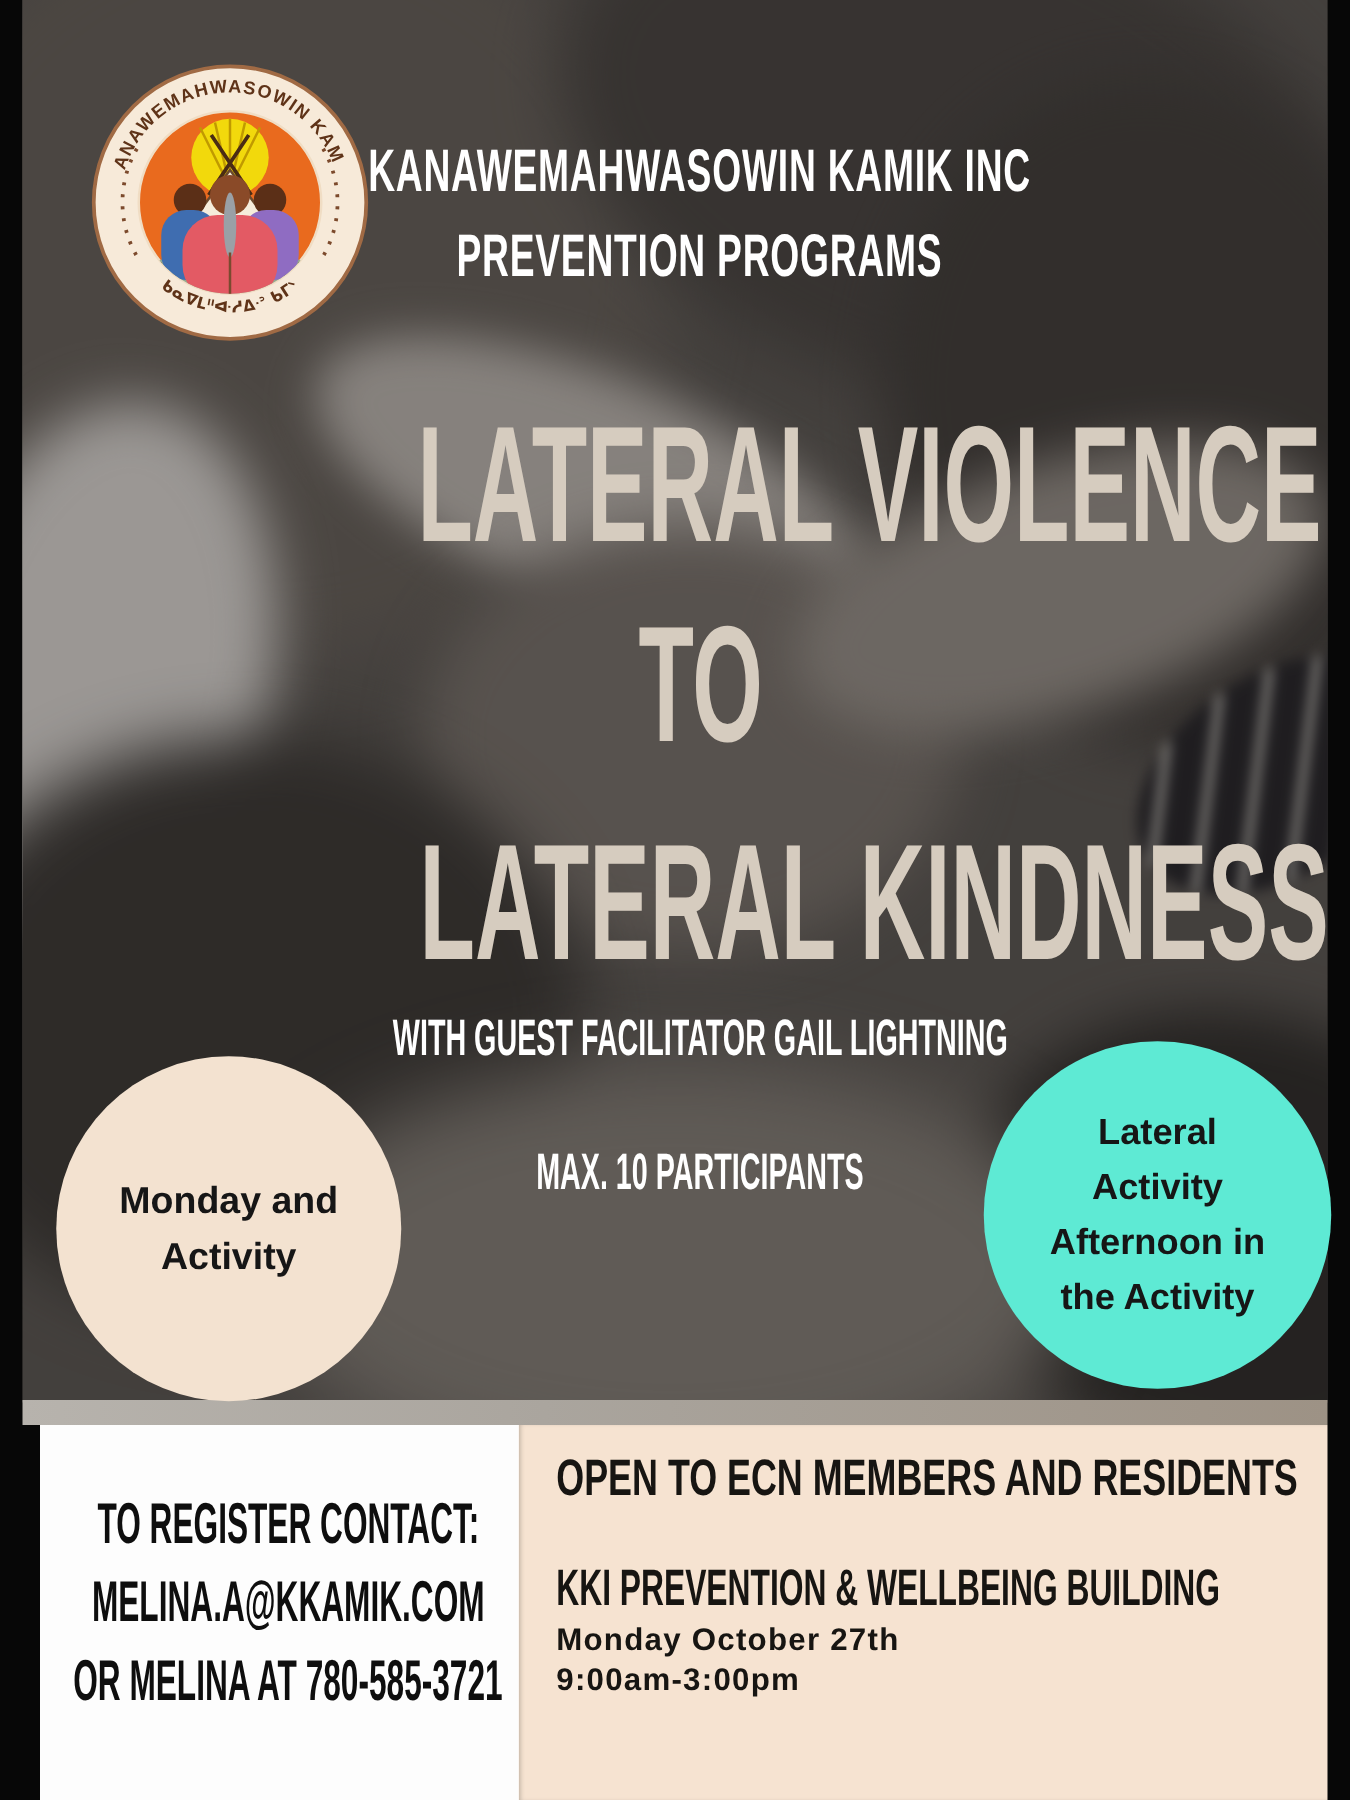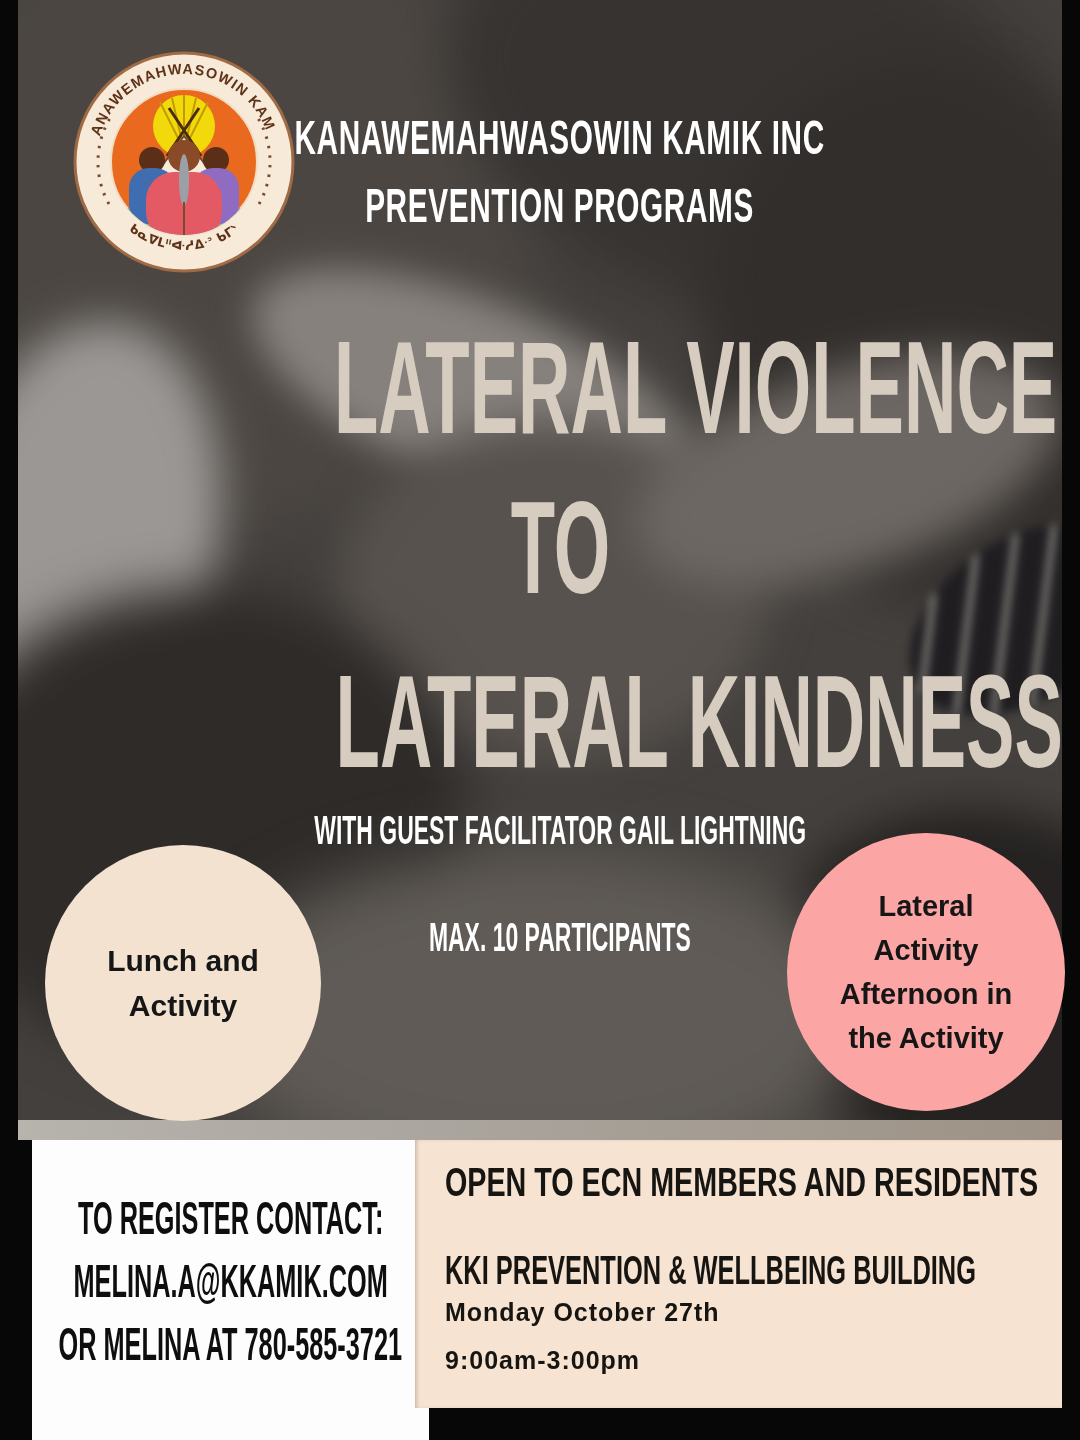--- a/index.html
+++ b/index.html
@@ -23,39 +23,39 @@
   .b10{left:190px;top:850px;width:660px;height:330px;background:#7a746e;filter:blur(32px);}
   .b11{left:880px;top:540px;width:250px;height:160px;border-radius:40px;
        background:repeating-linear-gradient(130deg,#15141a 0 16px,#d8d5cd 16px 21px,#15141a 21px 37px);
        transform:rotate(-33deg);filter:blur(5px);}
   .photo-overlay{position:absolute;inset:0;background:rgba(50,47,45,0.36);}
   
   .gray-bar{position:absolute;left:18px;top:1120px;width:1044px;height:20px;
             background:linear-gradient(90deg,#b7b3ad 0%,#aaa59e 40%,#9d9285 100%);z-index:4;}
   .panel-left{position:absolute;left:32px;top:1140px;width:397px;height:300px;background:#fdfdfd;z-index:4;
               display:flex;flex-direction:column;align-items:center;justify-content:center;gap:17px;padding-bottom:18px;box-sizing:border-box;}
-  .panel-right{position:absolute;left:415px;top:1140px;width:647px;height:268px;background:#f6e3d1;z-index:4;
+  .panel-right{position:absolute;left:415px;top:1140px;width:647px;height:300px;background:#f6e3d1;z-index:4;
                box-shadow:inset 3px 0 4px -2px rgba(0,0,0,0.25);}
   
   .cond{display:inline-block;white-space:nowrap;font-weight:700;transform-origin:center;}
   .cond-left{display:inline-block;white-space:nowrap;font-weight:700;transform-origin:left center;}
   .center-line{position:absolute;left:38px;width:1044px;text-align:center;line-height:1;z-index:5;}
   .hdr{color:#ffffff;font-size:48px;letter-spacing:1px;}
   .hdr .cond{transform:scaleX(0.62);}
   .title{color:#d6ccbf;font-size:132px;letter-spacing:0;}
   .title .cond{transform:scaleX(0.55);}
   .sub{color:#ffffff;font-size:41px;}
   .sub .cond{transform:scaleX(0.56);}
   .max{color:#ffffff;font-size:41px;}
   .max .cond{transform:scaleX(0.56);}
   
   .circle{position:absolute;border-radius:50%;display:flex;flex-direction:column;align-items:center;justify-content:center;
           text-align:center;color:#161616;font-weight:700;z-index:5;}
   .circle-snacks{left:45px;top:845px;width:276px;height:276px;background:#f3e2d0;font-size:30px;line-height:1.5;}
-  .circle-activity{left:787px;top:833px;width:278px;height:278px;background:#fca5a5;font-size:29px;line-height:1.52;}
+  .circle-activity{left:787px;top:833px;width:278px;height:278px;background:#5eead4;font-size:29px;line-height:1.52;}
   
   .reg-line{color:#0e0e0e;font-size:46px;line-height:1;}
   .reg-line .cond{transform:scaleX(0.55);}
   
   .det{position:absolute;left:30px;color:#171512;line-height:1;}
   .det-cond{font-size:41px;}
   .det-cond .cond-left{transform:scaleX(0.70);}
   .det-cond2 .cond-left{transform:scaleX(0.62);}
   .det-round{font-size:25px;font-weight:700;letter-spacing:1px;}
   .logo{position:absolute;left:72px;top:50px;z-index:6;}
@@ -134,21 +134,21 @@
 
   <div class="center-line sub" style="top:810px">
     <span class="cond">WITH GUEST FACILITATOR GAIL LIGHTNING</span>
   </div>
 
   <div class="center-line max" style="top:917px">
     <span class="cond">MAX. 10 PARTICIPANTS</span>
   </div>
 
   <div class="circle circle-snacks">
-    <div>Lunch and</div>
+    <div>Monday and</div>
     <div>Activity</div>
   </div>
   <div class="circle circle-activity">
     <div>Lateral</div>
     <div>Activity</div>
     <div>Afternoon in</div>
     <div>the Activity</div>
   </div>
 
   <div class="gray-bar"></div>
@@ -166,16 +166,16 @@
   </div>
 
   <div class="panel-right">
     <div class="det det-cond" style="top:22px">
       <span class="cond-left">OPEN TO ECN MEMBERS AND RESIDENTS</span>
     </div>
     <div class="det det-cond det-cond2" style="top:110px">
       <span class="cond-left">KKI PREVENTION &amp; WELLBEING BUILDING</span>
     </div>
     <div class="det det-round" style="top:160px">Monday October 27th</div>
-    <div class="det det-round" style="top:208px">9:00am-3:00pm</div>
+    <div class="det det-round" style="top:192px">9:00am-3:00pm</div>
   </div>
 
 </div>
 
 </body></html>

